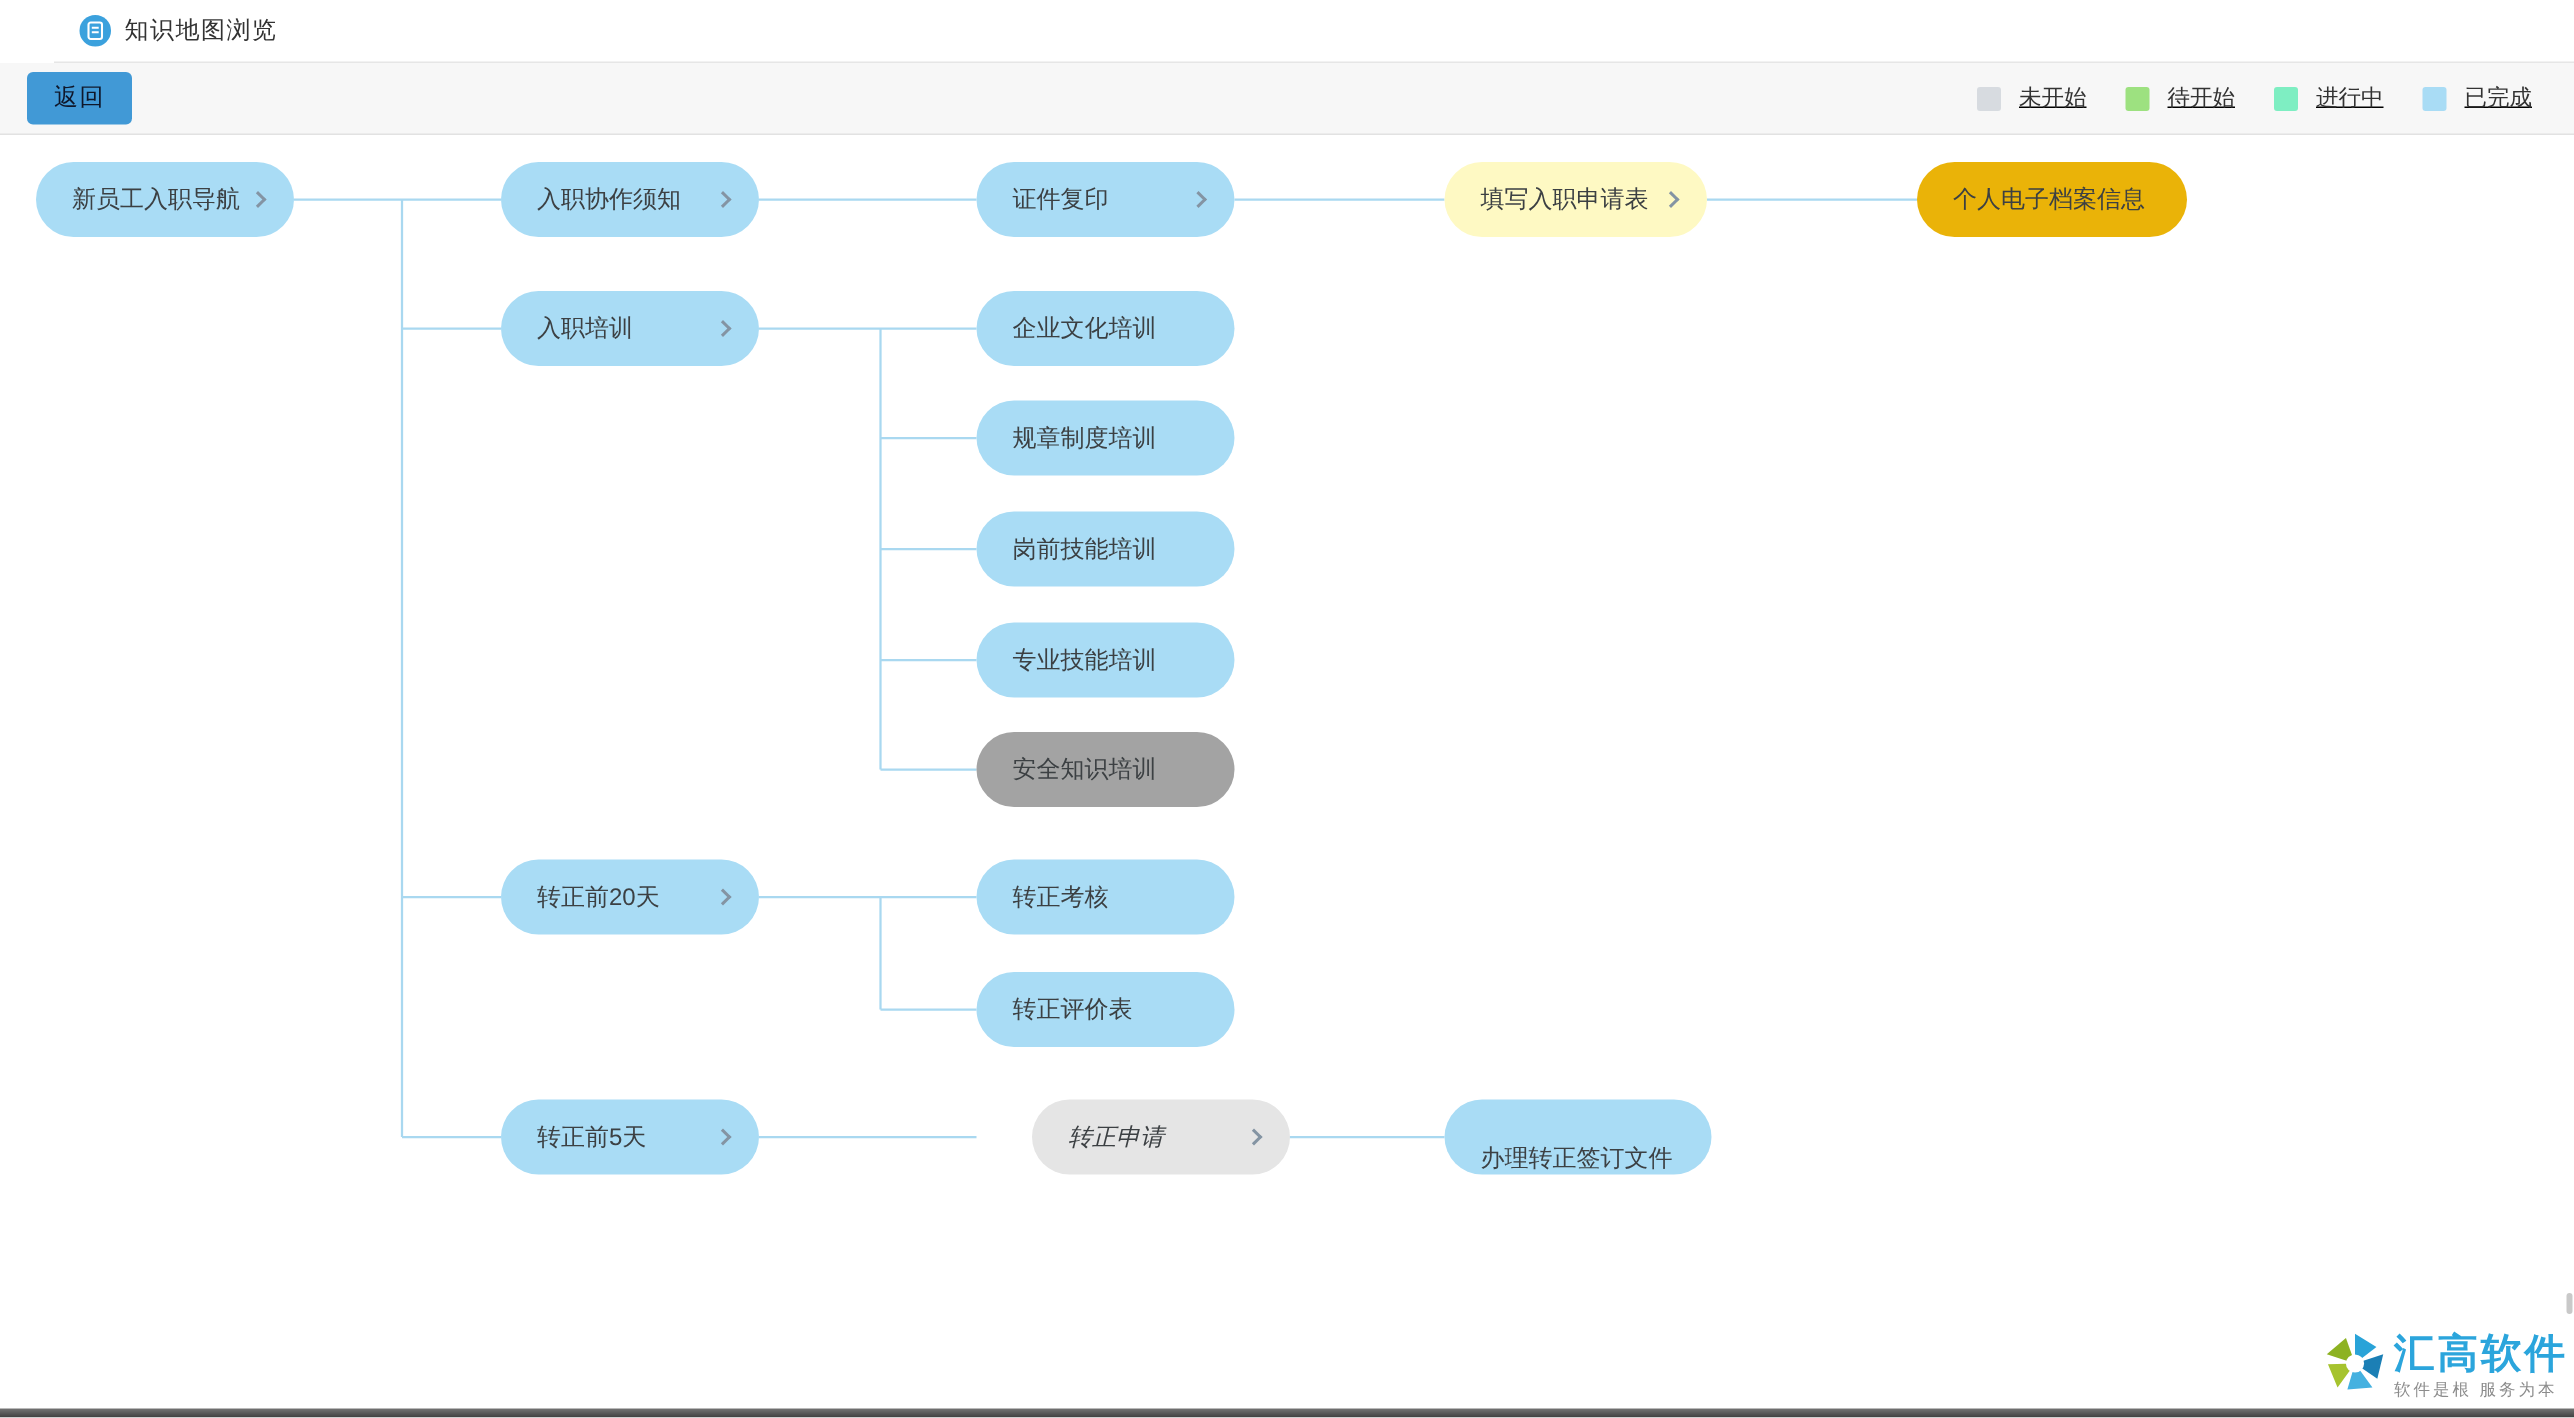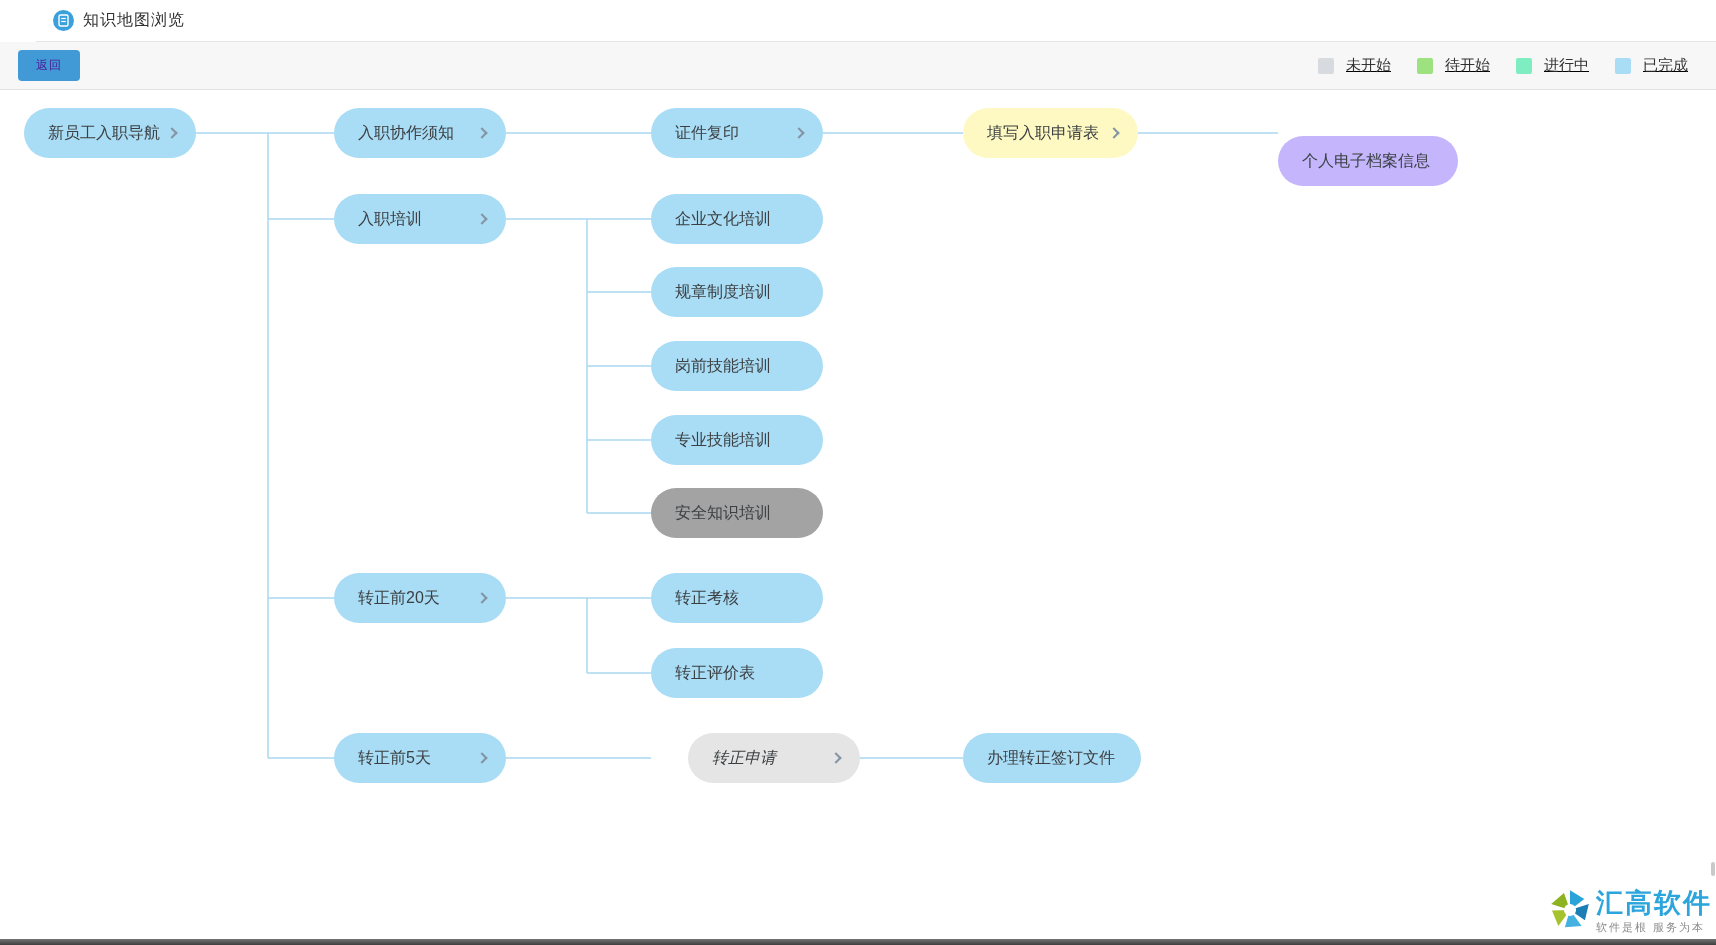--- a/index.html
+++ b/index.html
@@ -19,22 +19,22 @@
   .map-icon svg { display:block; }
   .page-title { font-size:16px; color:#333; letter-spacing:1px; }
 
   
   .toolbar {
     position:relative; z-index:3; height:48px; background:#f7f7f7;
     border-bottom:1px solid #e2e2e2; display:flex; align-items:center;
     justify-content:space-between; padding:0 28px 0 18px;
   }
   .back-button {
-    background:#4199d6; color:#4c1d95; border:none; border-radius:4px;
-    font-size:12px; padding:7px 18px; cursor:pointer; letter-spacing:1px;
+    background:#4199d6; color:#0f172a; border:none; border-radius:4px;
+    font-size:16px; padding:7px 18px; cursor:pointer; letter-spacing:1px;
     font-family:inherit;
   }
   .legend { display:flex; align-items:center; gap:26px; }
   .legend-item { display:flex; align-items:center; gap:12px;text-decoration:underline; }
   .legend-swatch { width:16px; height:16px; border-radius:2px; display:inline-block; }
   .legend-label { font-size:15px; color:#333; }
 
   
   #map-layer { position:absolute; top:0; left:0; width:1716px; height:945px; z-index:1; }
   #edges { position:absolute; top:0; left:0; pointer-events:none; }
@@ -102,21 +102,21 @@
         <span class="chev"></span>
       </div>
       <div class="map-node" style="left: 651px; top: 108px; width: 172px; background: rgb(169, 220, 245);">
         <span class="node-label">证件复印</span>
         <span class="chev"></span>
       </div>
       <div class="map-node" style="left: 963px; top: 108px; width: 175px; background: #fef9c3;">
         <span class="node-label">填写入职申请表</span>
         <span class="chev"></span>
       </div>
-      <div class="map-node" style="left: 1278px; top: 108px; width: 180px; background: #c4b5fd; margin-top: 28px;">
+      <div class="map-node" style="left: 1278px; top: 108px; width: 180px; background: #eab308;">
         <span class="node-label">个人电子档案信息</span>
       </div>
       <div class="map-node" style="left: 334px; top: 194px; width: 172px; background: rgb(169, 220, 245);">
         <span class="node-label">入职培训</span>
         <span class="chev"></span>
       </div>
       <div class="map-node" style="left: 651px; top: 194px; width: 172px; background: rgb(169, 220, 245); text-align: center;">
         <span class="node-label">企业文化培训</span>
       </div>
       <div class="map-node" style="left: 651px; top: 267px; width: 172px; background: rgb(169, 220, 245);">
@@ -142,21 +142,21 @@
         <span class="node-label">转正评价表</span>
       </div>
       <div class="map-node" style="left: 334px; top: 733px; width: 172px; background: rgb(169, 220, 245);">
         <span class="node-label">转正前5天</span>
         <span class="chev"></span>
       </div>
       <div class="map-node" style="left: 688px; top: 733px; width: 172px; background: #e5e5e5; font-style: italic;">
         <span class="node-label">转正申请</span>
         <span class="chev"></span>
       </div>
-      <div class="map-node" style="left: 963px; top: 733px; width: 178px; background: rgb(169, 220, 245);">
+      <div class="map-node" style="left: 963px; top: 733px; width: 178px; background: rgb(169, 220, 245); align-items: flex-end;">
         <span class="node-label">办理转正签订文件</span>
       </div>
     </div>
 
   <div class="vendor-logo">
     <span>
       <svg width="44" height="44" viewBox="0 0 40 40">
         <g>
           <path d="M20 20 L20 2 L33 10 Z" fill="#29a3d8" transform="rotate(0 20 20)"></path>
           <path d="M20 20 L20 2 L33 10 Z" fill="#1b7fb5" transform="rotate(72 20 20)"></path>

